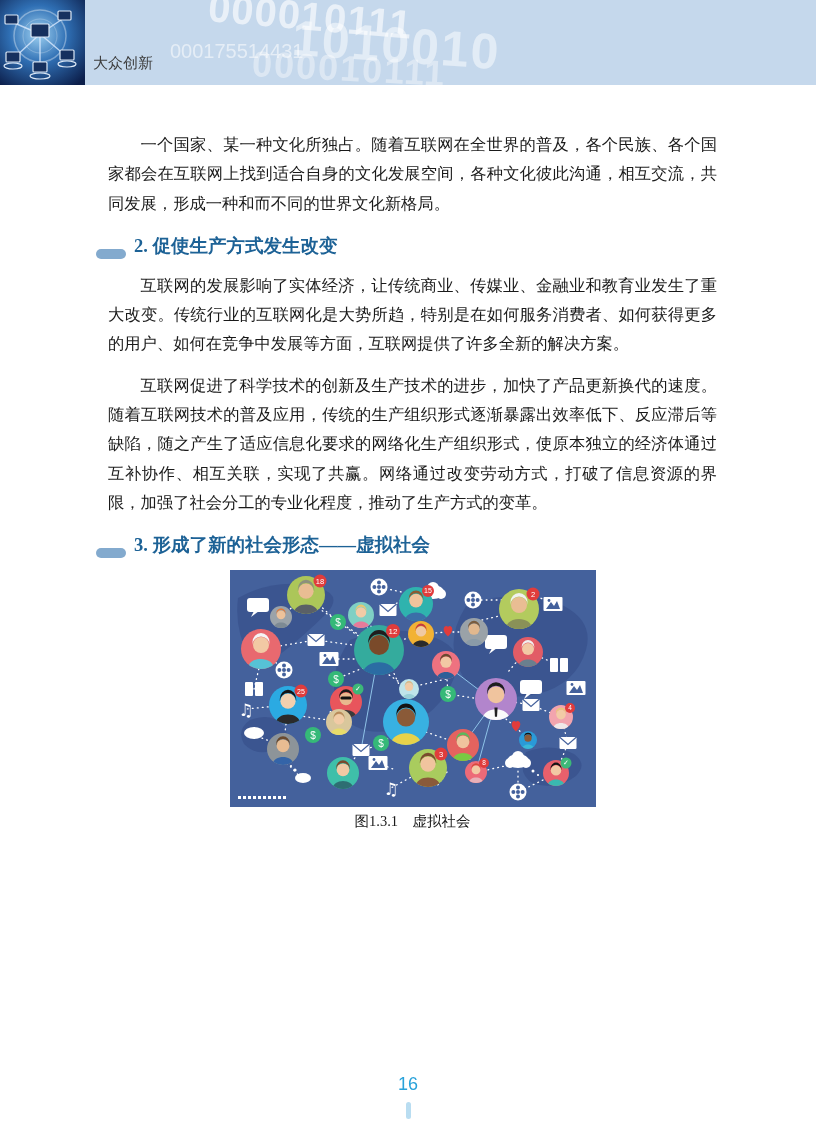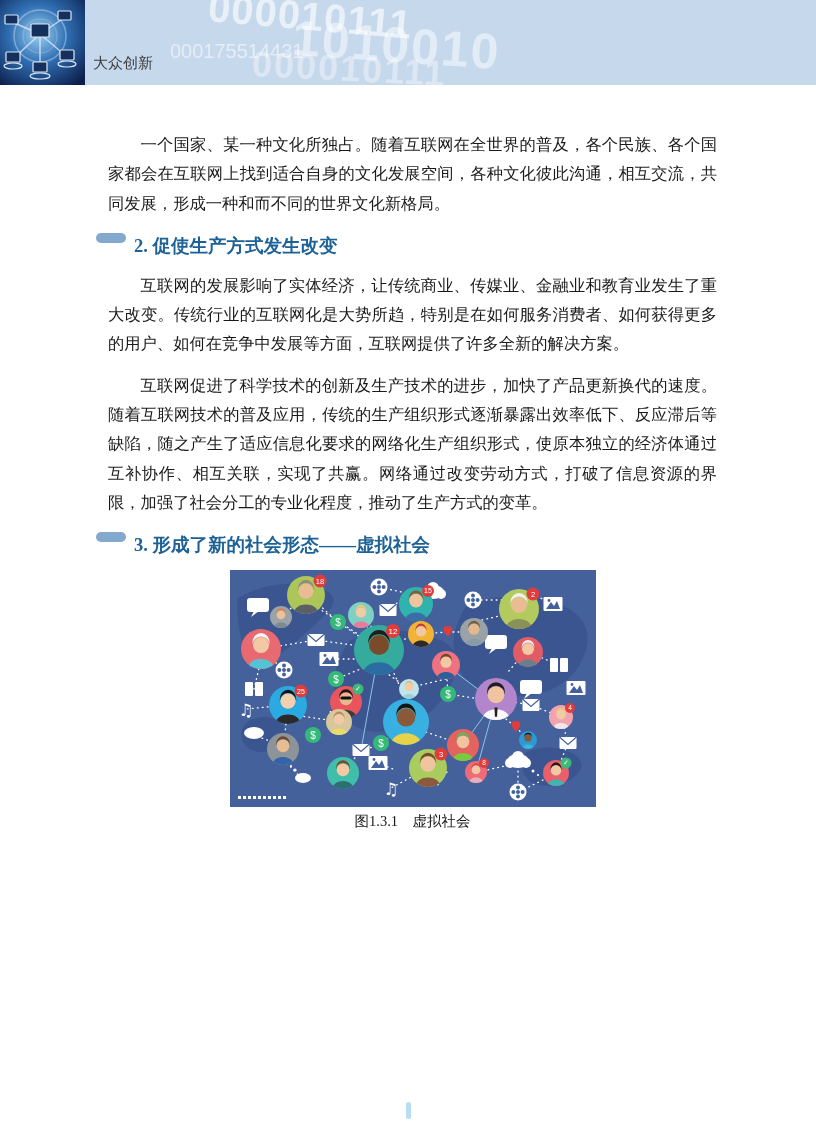--- a/index.html
+++ b/index.html
@@ -16,21 +16,21 @@
   .bin0{left:208px;top:-6px;font-size:40px;color:rgba(255,255,255,.62);transform:rotate(5deg);letter-spacing:1px;}
   .bin1{left:292px;top:16px;font-size:50px;color:rgba(255,255,255,.5);transform:rotate(4deg);letter-spacing:2px;}
   .bin2{left:170px;top:40px;font-size:20px;color:rgba(255,255,255,.55);font-weight:normal;}
   .bin3{left:252px;top:48px;font-size:36px;color:rgba(255,255,255,.4);transform:rotate(3deg);letter-spacing:2px;}
 
   
   .content{position:absolute;left:96px;top:118px;width:633px;font-size:16.3px;line-height:29.3px;
         text-align:justify;}
   .content p{margin:12px;text-indent:2em;}
   .section-head{margin:15px 0 12px 0;font-size:18.5px;line-height:26px;font-weight:bold;color:#1d6296;
-        text-indent:0;display:flex;align-items:flex-start;}
+        text-indent:0;display:flex;align-items:flex-end;}
   .dash{display:inline-block;width:30px;height:10px;background:#83aace;border-radius:5px;
         margin-right:8px;flex:0 0 auto;}
 
   
   .figure{margin-top:11px;width:633px;text-align:center;}
   .figure svg{display:block;margin:0 auto;}
   .figure-caption{font-size:14.5px;color:#1a1a1a;}
 
   
   .page-num{position:absolute;left:0;top:1074px;width:816px;text-align:center;font-size:18px;
@@ -486,15 +486,16 @@
           <g transform="translate(336,193)">
               <circle r="5.5" fill="#3cb878"></circle>
               <text y="2.4" text-anchor="middle" font-size="7" fill="#fff">✓</text>
             </g>
         </g>
       </svg>
       <div class="figure-caption">图1.3.1　虚拟社会</div>
     </div>
   </div>
 
+  <div class="page-num">16</div>
   <div class="page-bar"></div>
 
 </div>
 
 </body></html>

